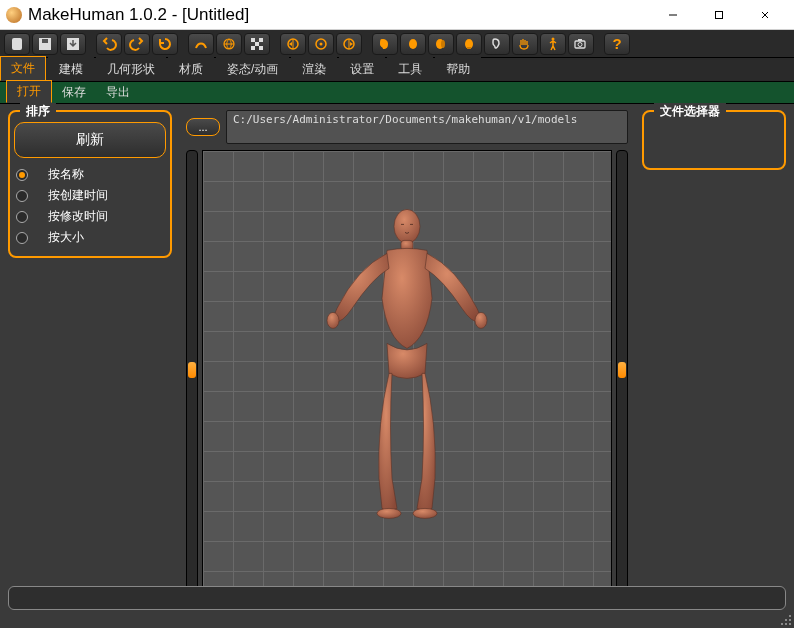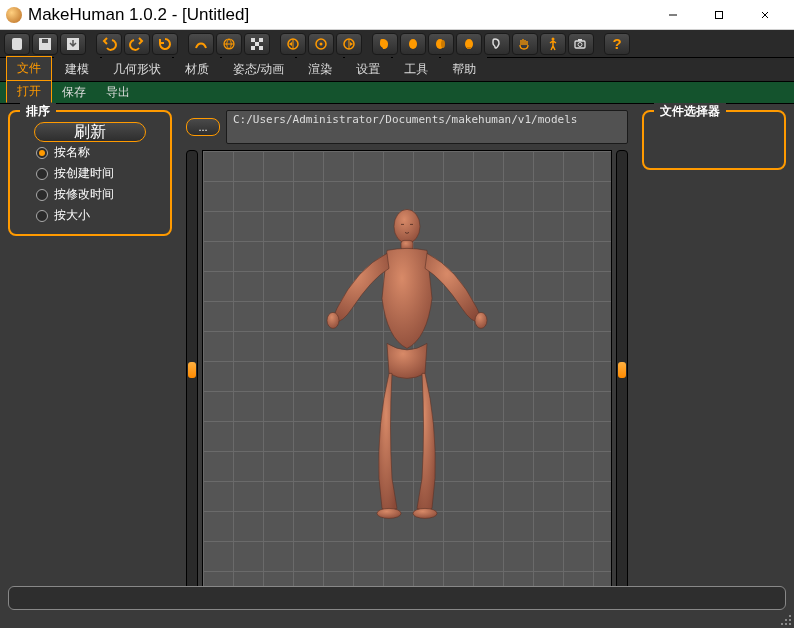--- a/index.html
+++ b/index.html
@@ -13,38 +13,38 @@
 .win-btn { width: 46px; height: 30px; display: flex; align-items: center; justify-content: center; font-size: 12px; color: #000; }
 
 
 .toolbar { height: 28px; background: #2a2a2a; border-bottom: 1px solid #000; display: flex; align-items: center; padding: 0 4px; gap: 2px;}
 .toolbar .tbtn { width: 26px; height: 22px; background: linear-gradient(#4a4a4a,#2e2e2e); border: 1px solid #1a1a1a; border-radius: 4px; display: flex; align-items: center; justify-content: center; color: #ccc; }
 .toolbar .tbtn svg { width: 16px; height: 16px; }
 .toolbar .sep { width: 6px; }
 .toolbar .tbtn.help { color: #ff9a00; font-weight: bold; font-size: 15px; }
 
 
-.tabs { height: 24px; background: #2a2a2a; display: flex; align-items: flex-end; border-bottom: 1px solid #000; padding-left: 6px; gap: 0;}
+.tabs { height: 24px; background: #2a2a2a; display: flex; align-items: flex-end; border-bottom: 1px solid #000; padding-left: 0; gap: 0;}
 .tab { padding: 3px 10px; font-size: 12px; color: #ddd; background: #2a2a2a; border: 1px solid transparent; border-bottom: none; margin-right: 2px; }
 .tab.active { background: #3a3a3a; border: 1px solid #ff9a00; border-bottom-color: #3a3a3a; color: #ff9a00; }
 .subtabs { height: 22px; background: #14532d; display: flex; align-items: flex-end; border-bottom: 1px solid #000; padding-left: 6px;}
 .subtab { padding: 2px 10px; font-size: 12px; color: #ddd; }
 .subtab.active { background: #3a3a3a; border: 1px solid #ff9a00; border-bottom-color: #3a3a3a; color: #ff9a00; }
 
 
 .main { display: flex; height: 492px; }
 .left-panel { width: 180px; padding: 6px 8px; }
 .right-panel { width: 160px; padding: 6px 8px; }
 .center { flex: 1; display: flex; flex-direction: column; padding: 6px 0; }
 
 
-.groupbox { border: 2px solid #ff9a00; border-radius: 8px; padding: 10px 24px 8px; position: relative; margin-bottom: 8px; }
+.groupbox { border: 2px solid #ff9a00; border-radius: 8px; padding: 10px 4px 8px; position: relative; margin-bottom: 8px; }
 .groupbox > .legend { position: absolute; top: -9px; left: 10px; background: #3a3a3a; padding: 0 6px; font-size: 12px; color: #fff; font-weight: bold; }
-.pillbtn { width: 100%; height: 20px; border-radius: 10px; border: 1px solid #ff9a00; background: linear-gradient(#4a4a4a,#2e2e2e); color: #fff; font-size: 16px; display: flex; align-items: center; justify-content: center; }
-.radio-row { display: flex; align-items: center; gap: 6px; font-size: 12px; color: #fff; padding: 2px 2px; }
+.pillbtn { width: 100%; height: 36px; border-radius: 10px; border: 1px solid #ff9a00; background: linear-gradient(#4a4a4a,#2e2e2e); color: #fff; font-size: 14px; display: flex; align-items: center; justify-content: center; margin-bottom: 6px; }
+.radio-row { display: flex; align-items: center; gap: 20px; font-size: 12px; color: #fff; padding: 2px 2px; }
 .radio { width: 12px; height: 12px; border-radius: 50%; border: 1px solid #aaa; display: inline-flex; align-items: center; justify-content: center; background:#2a2a2a;}
 .radio .dot { width: 6px; height: 6px; border-radius: 50%; background: #ff9a00; }
 
 
 .pathbar { display: flex; align-items: center; gap: 6px; padding: 0 6px 6px; }
 .dirbtn { width: 34px; height: 18px; border-radius: 8px; border: 1px solid #ff9a00; background: linear-gradient(#4a4a4a,#2e2e2e); color: #fff; font-size: 11px; display:flex;align-items:center;justify-content:center;}
 .pathfield { flex: 1; height: 34px; background: #525252; color: #ddd; font-family: monospace; font-size: 11px; padding: 2px 6px; border: 1px solid #1a1a1a; border-radius: 2px; overflow:hidden; white-space:nowrap;}
 .viewport-wrap { position: relative; flex: 1; display: flex; align-items: stretch; padding: 0 6px;}
 .vslider { width: 12px; background: #2a2a2a; border: 1px solid #000; border-radius: 4px; position: relative; }
 .vslider .handle { position: absolute; left: 1px; right: 1px; height: 16px; background: linear-gradient(#ffb040,#ff8a00); border-radius: 3px; top: 50%; transform: translateY(-50%);}

